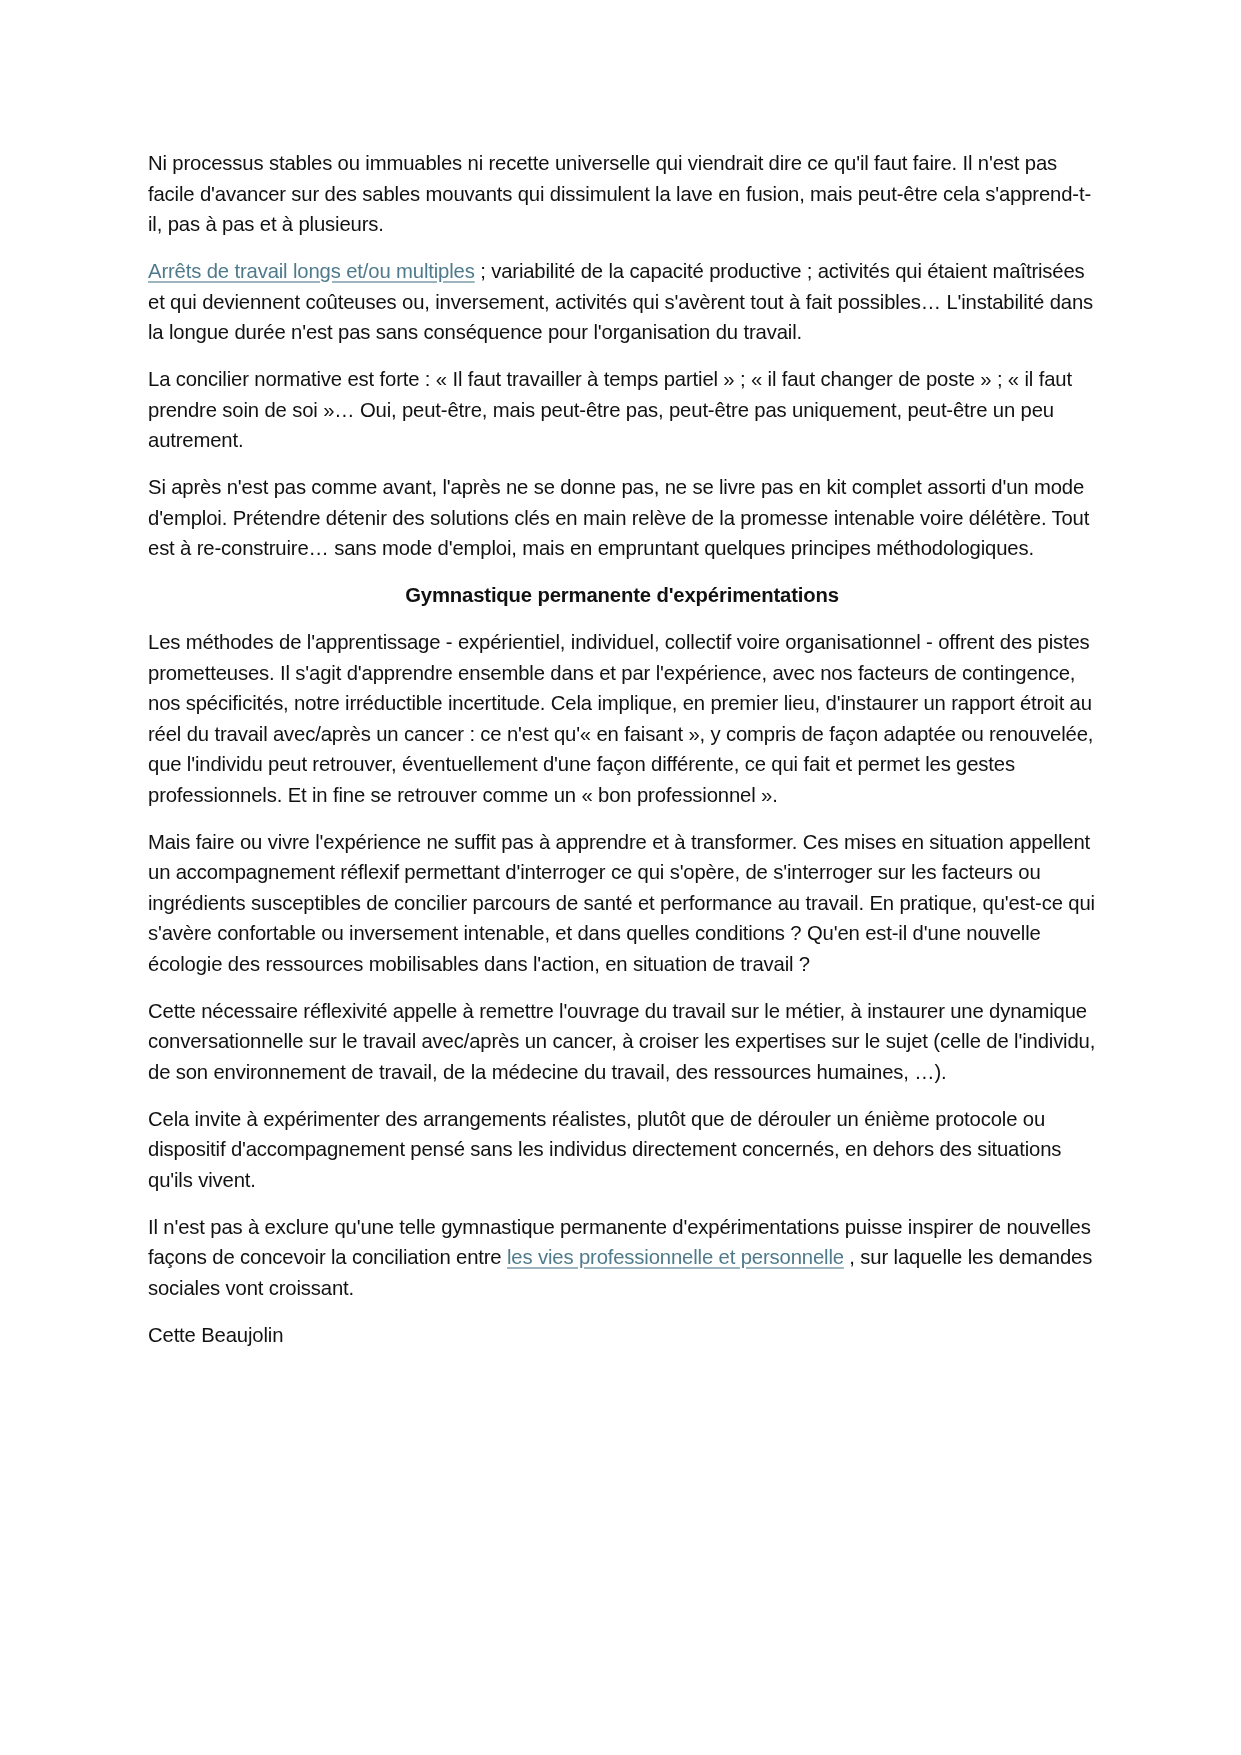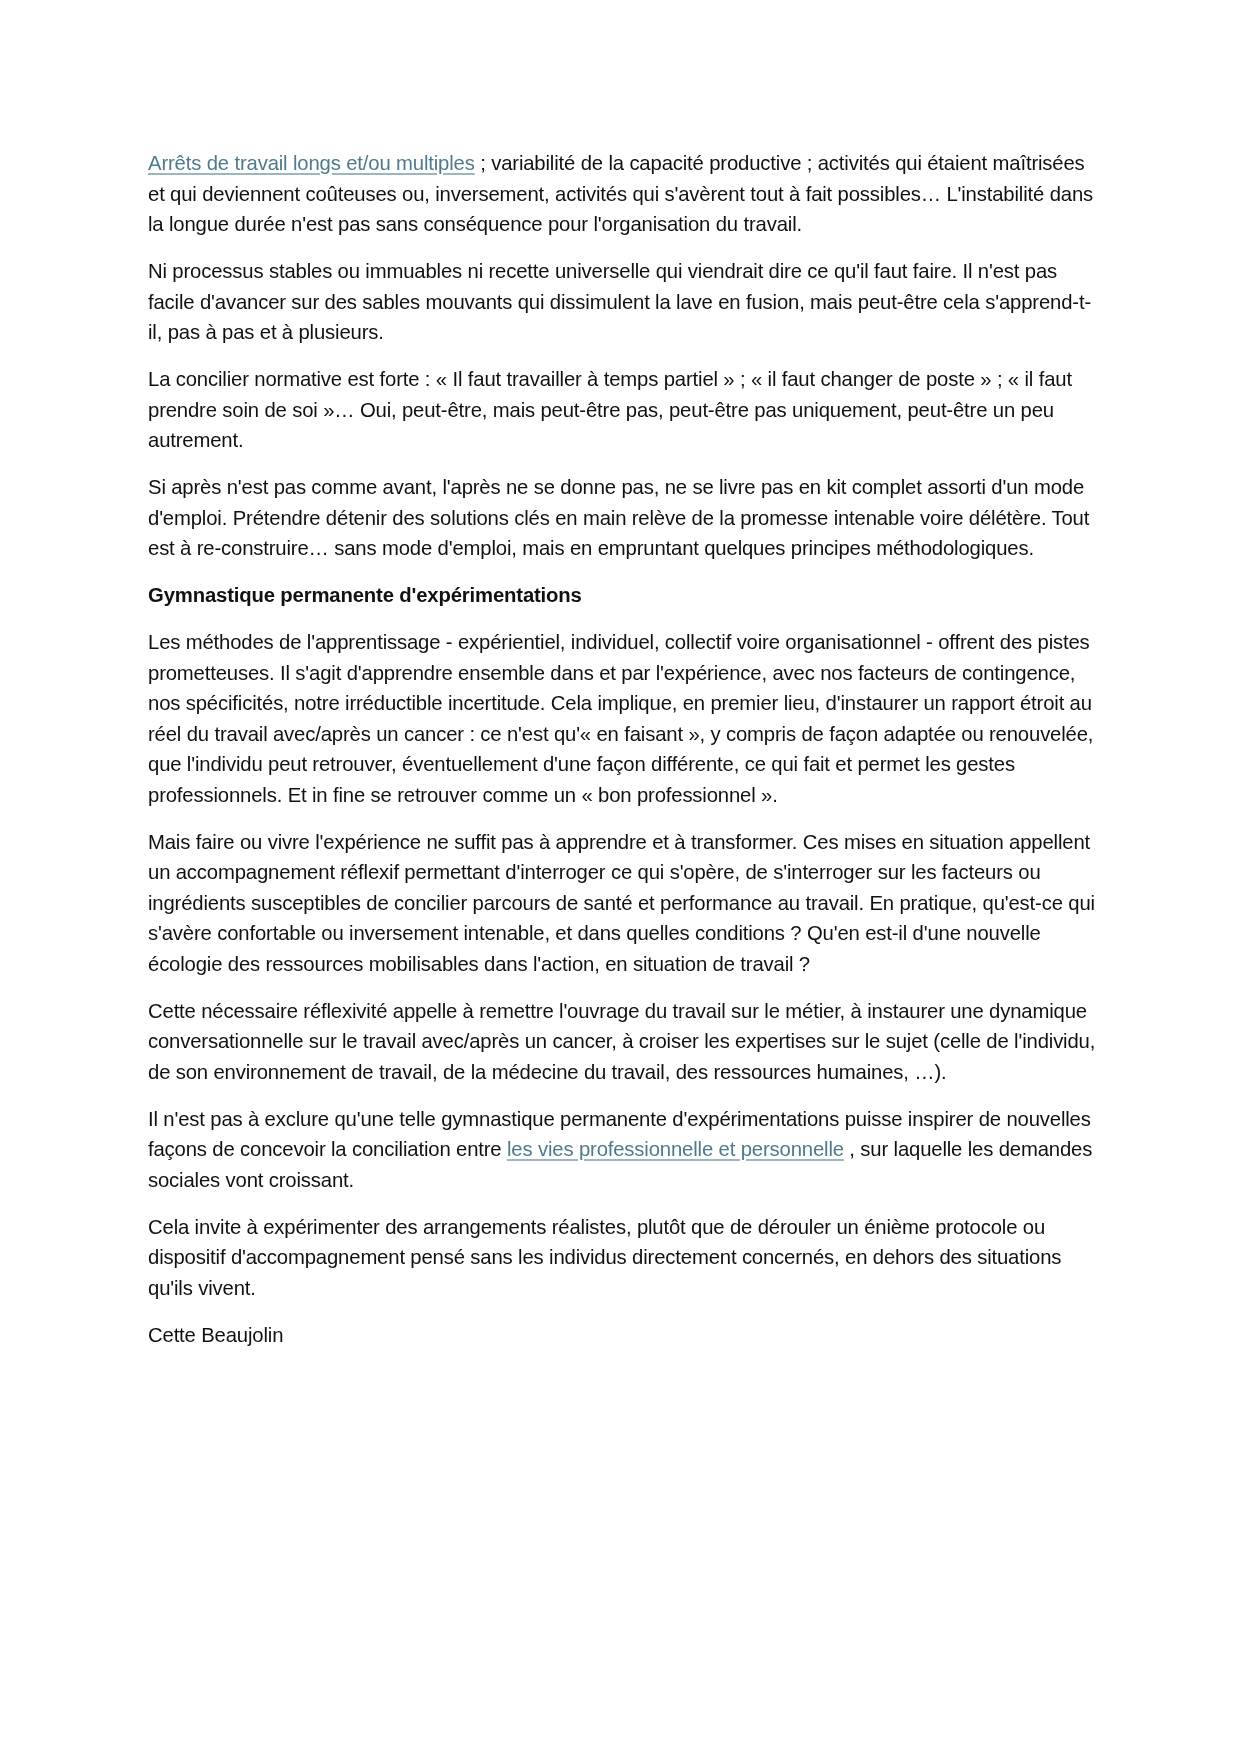--- a/index.html
+++ b/index.html
@@ -9,49 +9,49 @@
     left: 148px;
     top: 148px;
     width: 948px;
     font-family: "Liberation Sans", sans-serif;
     font-size: 20.3px;
     line-height: 30.5px;
     color: #111111;
     letter-spacing: -0.15px;
   }
   .page p { margin: 0 0 16.5px 0; }
-  .page p.heading { font-weight: bold; }
+  .page p.heading { font-weight: bold; text-align: center; }
   a.link {
     color: #4f7a8c;
     text-decoration: underline;
     text-decoration-color: #9db5bf;
     text-underline-offset: 3px;
   }
 </style>
 </head>
 <body>
 
 <div class="page">
 
+  <p>Ni processus stables ou immuables ni recette universelle qui viendrait dire ce qu'il faut faire. Il n'est pas facile d'avancer sur des sables mouvants qui dissimulent la lave en fusion, mais peut-être cela s'apprend-t-il, pas à pas et à plusieurs.</p>
+
   <p><a class="link">Arrêts de travail longs et/ou multiples</a><span> ; variabilité de la capacité productive ; activités qui étaient maîtrisées et qui deviennent coûteuses ou, inversement, activités qui s'avèrent tout à fait possibles… L'instabilité dans la longue durée n'est pas sans conséquence pour l'organisation du travail.</span></p>
-
-  <p>Ni processus stables ou immuables ni recette universelle qui viendrait dire ce qu'il faut faire. Il n'est pas facile d'avancer sur des sables mouvants qui dissimulent la lave en fusion, mais peut-être cela s'apprend-t-il, pas à pas et à plusieurs.</p>
 
   <p>La concilier normative est forte : « Il faut travailler à temps partiel » ; « il faut changer de poste » ; « il faut prendre soin de soi »… Oui, peut-être, mais peut-être pas, peut-être pas uniquement, peut-être un peu autrement.</p>
 
   <p>Si après n'est pas comme avant, l'après ne se donne pas, ne se livre pas en kit complet assorti d'un mode d'emploi. Prétendre détenir des solutions clés en main relève de la promesse intenable voire délétère. Tout est à re-construire… sans mode d'emploi, mais en empruntant quelques principes méthodologiques.</p>
 
   <p class="heading">Gymnastique permanente d'expérimentations</p>
 
   <p>Les méthodes de l'apprentissage - expérientiel, individuel, collectif voire organisationnel - offrent des pistes prometteuses. Il s'agit d'apprendre ensemble dans et par l'expérience, avec nos facteurs de contingence, nos spécificités, notre irréductible incertitude. Cela implique, en premier lieu, d'instaurer un rapport étroit au réel du travail avec/après un cancer : ce n'est qu'« en faisant », y compris de façon adaptée ou renouvelée, que l'individu peut retrouver, éventuellement d'une façon différente, ce qui fait et permet les gestes professionnels. Et in fine se retrouver comme un « bon professionnel ».</p>
 
   <p>Mais faire ou vivre l'expérience ne suffit pas à apprendre et à transformer. Ces mises en situation appellent un accompagnement réflexif permettant d'interroger ce qui s'opère, de s'interroger sur les facteurs ou ingrédients susceptibles de concilier parcours de santé et performance au travail. En pratique, qu'est-ce qui s'avère confortable ou inversement intenable, et dans quelles conditions ? Qu'en est-il d'une nouvelle écologie des ressources mobilisables dans l'action, en situation de travail ?</p>
 
   <p>Cette nécessaire réflexivité appelle à remettre l'ouvrage du travail sur le métier, à instaurer une dynamique conversationnelle sur le travail avec/après un cancer, à croiser les expertises sur le sujet (celle de l'individu, de son environnement de travail, de la médecine du travail, des ressources humaines, …).</p>
 
+  <p>Cela invite à expérimenter des arrangements réalistes, plutôt que de dérouler un énième protocole ou dispositif d'accompagnement pensé sans les individus directement concernés, en dehors des situations qu'ils vivent.</p>
+
   <p><span>Il n'est pas à exclure qu'une telle gymnastique permanente d'expérimentations puisse inspirer de nouvelles façons de concevoir la conciliation entre </span><a class="link">les vies professionnelle et personnelle</a><span> , sur laquelle les demandes sociales vont croissant.</span></p>
-
-  <p>Cela invite à expérimenter des arrangements réalistes, plutôt que de dérouler un énième protocole ou dispositif d'accompagnement pensé sans les individus directement concernés, en dehors des situations qu'ils vivent.</p>
 
   <p>Cette Beaujolin</p>
 
 
 </div>
 
 </body></html>

